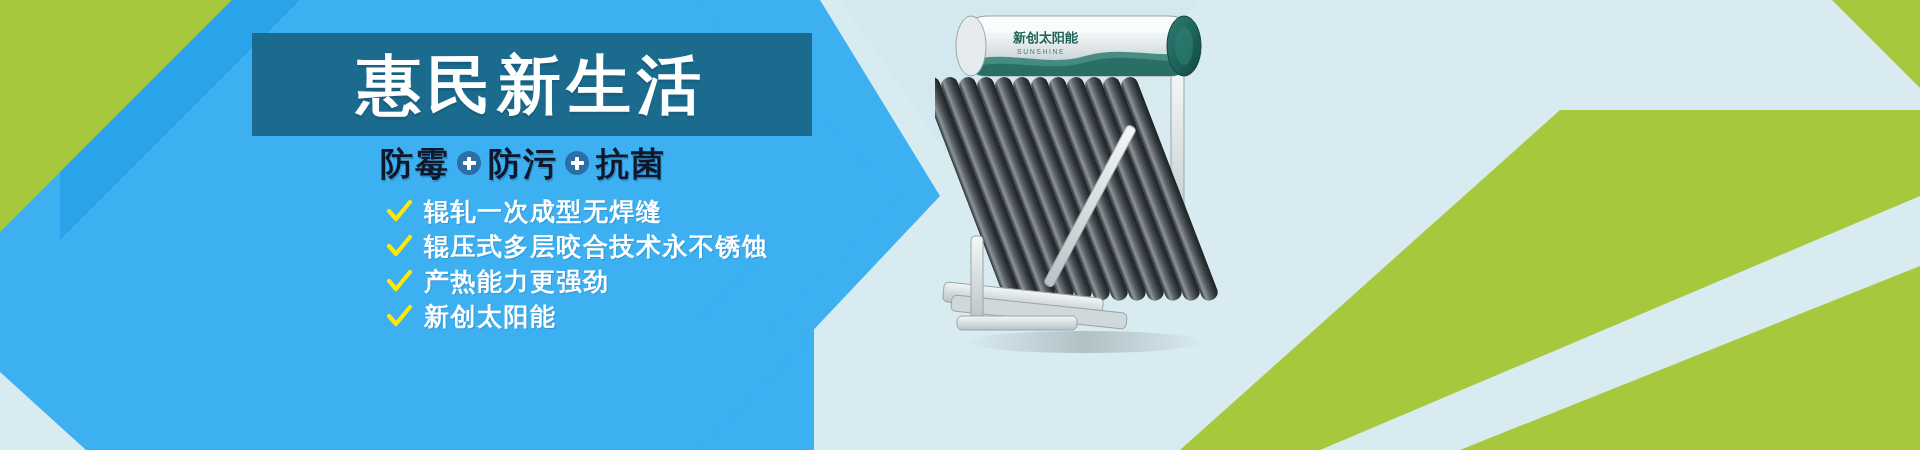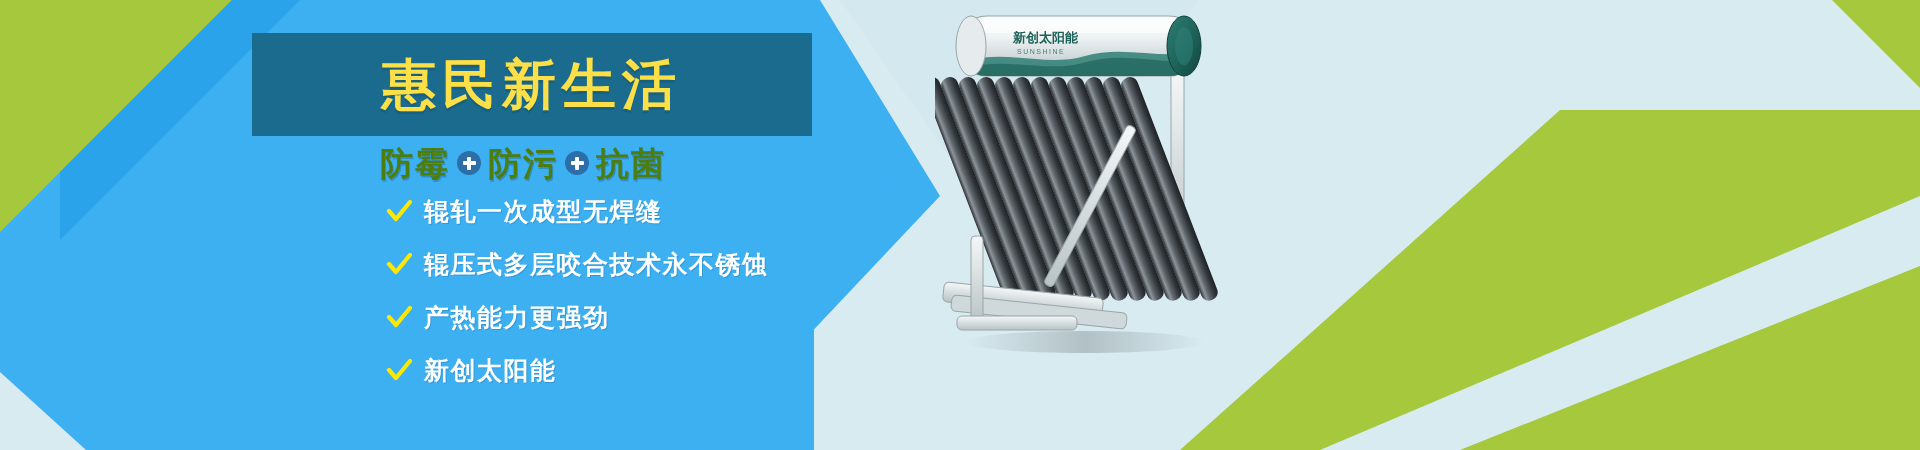--- a/index.html
+++ b/index.html
@@ -13,49 +13,49 @@
   
   .bg-layer{position:absolute;inset:0;overflow:hidden;}
   .bg-svg{position:absolute;top:0;left:0;width:1920px;height:450px;display:block;}
 
   
   .title-box{
     position:absolute;left:252px;top:33px;width:560px;height:103px;
     background:#1b6b8e;display:flex;align-items:center;justify-content:center;
   }
   .title-text{
-    color:#fde047;font-size:54px;line-height:1;font-weight:bold;
+    color:#ffffff;font-size:64px;line-height:1;font-weight:bold;
     letter-spacing:6px;white-space:nowrap;
     font-family:"DejaVu Sans","Liberation Sans",sans-serif;
     text-shadow:0 3px 0 rgba(0,0,0,.10);
   }
 
   
   .subtitle{
     position:absolute;left:380px;top:142px;height:42px;
     display:flex;align-items:center;gap:7px;white-space:nowrap;
   }
   .sub-word{
-    color:#4d7c0f;font-size:33px;font-weight:bold;line-height:1;letter-spacing:2px;
+    color:#0f172a;font-size:33px;font-weight:bold;line-height:1;letter-spacing:2px;
     font-family:"DejaVu Sans","Liberation Sans",sans-serif;
     text-shadow:1px 2px 0 rgba(20,90,140,.35);
   }
   .plus-badge{
     width:24px;height:24px;border-radius:50%;background:#2b6ea8;
     display:inline-flex;align-items:center;justify-content:center;
     position:relative;flex:0 0 auto;
   }
   .plus-badge::before,.plus-badge::after{
     content:"";position:absolute;background:#ffffff;border-radius:1px;
   }
   .plus-badge::before{width:13px;height:3.4px;}
   .plus-badge::after{width:3.4px;height:13px;}
 
   
-  .bullets{position:absolute;left:386px;top:194px;display:flex;flex-direction:column;gap:19px;}
+  .bullets{position:absolute;left:386px;top:194px;display:flex;flex-direction:column;gap:1px;}
   .bullet{display:flex;align-items:center;height:34px;white-space:nowrap;}
   .check{width:26px;height:26px;flex:0 0 auto;margin-right:12px;display:block;}
   .bullet-text{
     color:#ffffff;font-size:25px;font-weight:bold;line-height:1;letter-spacing:1.5px;
     font-family:"DejaVu Sans","Liberation Sans",sans-serif;
     text-shadow:1px 1px 0 rgba(20,90,140,.28);
   }
 
   
   .product{position:absolute;left:935px;top:4px;width:330px;height:350px;}

